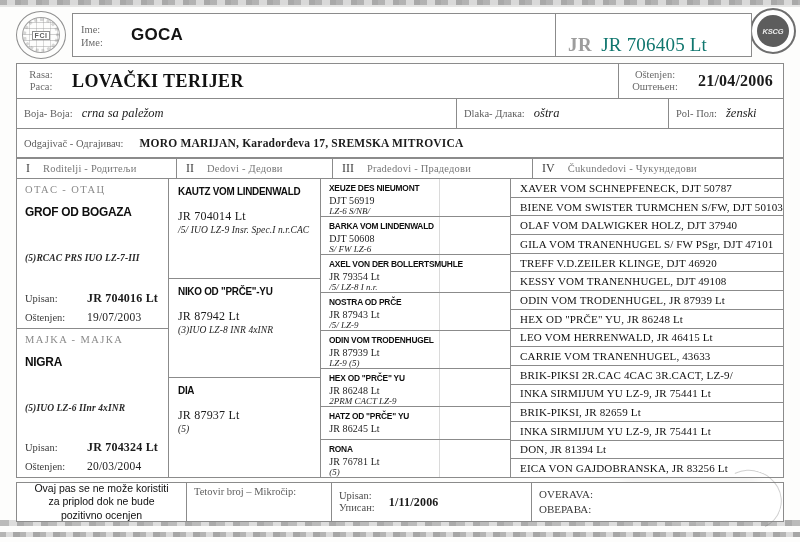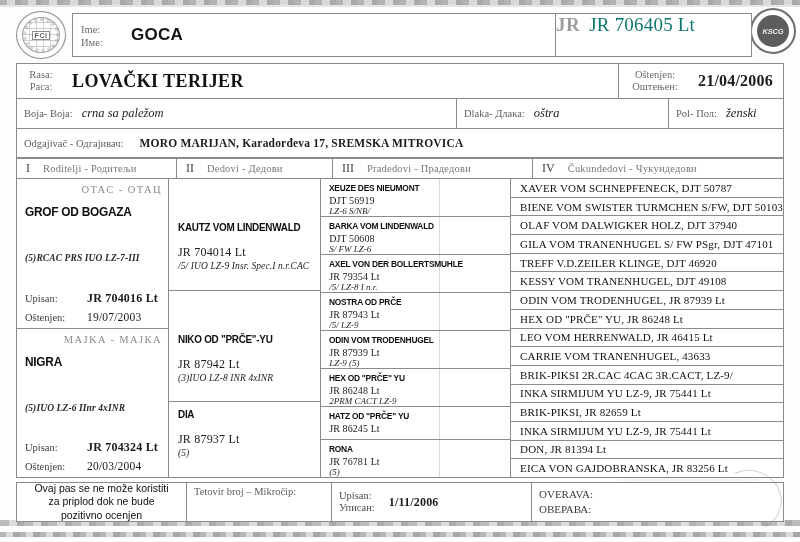--- a/index.html
+++ b/index.html
@@ -78,21 +78,21 @@
   }
   .lbl-lat { font-size: 10.5px; color: #6b6b6b; line-height: 1.15; }
   .lbl-cyr { font-size: 10.5px; color: #6b6b6b; line-height: 1.15; }
   .namebar .value {
     flex: 1; display: flex; align-items: center; padding-left: 6px;
     font-family: "Liberation Sans", sans-serif;
     font-weight: bold; font-size: 17px; letter-spacing: .3px; color: #141414;
   }
   .namebar .regbox {
     width: 196px; border-left: 1.1px solid #8b8b8b;
-    display: flex; align-items: flex-start; gap: 9px; padding-left: 0;
+    display: flex; align-items: flex-end; gap: 9px; padding-left: 12px;
   }
   .reg-prefix { font-size: 19px; color: #9d9d9d; font-weight: bold; letter-spacing: .5px; }
   .reg-number { font-size: 19px; font-weight: normal; color: #0f766e; letter-spacing: .2px; }
 
   
   .info { position: absolute; left: 16px; top: 63px; width: 768px;
           border: 1.1px solid #8b8b8b; background: #fff; }
   .info-row { display: flex; border-bottom: 1.1px solid #8b8b8b; }
   .info-row:last-child { border-bottom: none; }
   .cell { display: flex; align-items: center; padding: 0 7px; }
@@ -129,36 +129,36 @@
   .htitle { font-size: 10.5px; color: #777; letter-spacing: .2px; }
 
   .ped-body { flex: 1; display: flex; }
   .col { display: flex; flex-direction: column; }
   .col.br { border-right: 1.1px solid #8b8b8b; }
   .c1 { width: 160px; } .c2 { width: 156px; } .c3 { width: 200px; } .c4 { flex: 1; }
 
   .half { flex: 1; display: flex; flex-direction: column; position: relative;
           padding: 5px 0 0 8px; }
   .half.sep { border-bottom: 1.1px solid #8b8b8b; }
-  .parent-role { text-align: right; font-size: 10.5px; color: #8a8a8a;
+  .parent-role { text-align: left; font-size: 10.5px; color: #8a8a8a;
                  letter-spacing: 1.4px; margin-bottom: 9px; padding-right: 6px; }
   .parent-name { font-family: "Liberation Sans", sans-serif; font-weight: bold;
                  font-size: 13.5px; letter-spacing: -.3px; color: #0e0e0e;
                  transform: scaleX(.88); transform-origin: left; }
   .parent-titles { font-style: italic; font-weight: bold; font-size: 9.5px;
                    color: #2a2a2a; margin-top: 34px; letter-spacing: .1px; }
   .parent-foot { margin-top: auto; padding-bottom: 5px; }
   .pf-row { display: flex; align-items: baseline; margin-top: 5px; }
   .pf-lbl { font-size: 10.5px; color: #3c3c3c; width: 62px; }
   .pf-val { font-weight: bold; font-size: 11.5px; letter-spacing: .2px; }
   .pf-val.reg { font-size: 12px; }
   .pf-val.plain { font-weight: normal; font-size: 11.5px; }
 
   .gp { flex: 1; padding: 6px 0 0 9px; display: flex; flex-direction: column; }
-  .gp.sep { border-bottom: 1.1px solid #8b8b8b; margin-top: 36px; }
+  .gp.sep { border-bottom: 1.1px solid #8b8b8b; }
   .gp-name { font-family: "Liberation Sans", sans-serif; font-weight: bold;
              font-size: 11.5px; letter-spacing: -.3px; color: #0e0e0e;
              transform: scaleX(.86); transform-origin: left; white-space: nowrap; }
   .gp-reg { font-size: 12px; margin-top: 12px; letter-spacing: .2px; }
   .gp-titles { font-style: italic; font-size: 9.5px; margin-top: 1px;
                letter-spacing: .1px; color: #242424; }
 
   .ggp { flex: 1; padding: 3px 0 0 8px; display: flex; flex-direction: column; }
   .ggp.sep { border-bottom: 1px solid #8b8b8b; }
   .ggp-name { font-family: "Liberation Sans", sans-serif; font-weight: bold;

